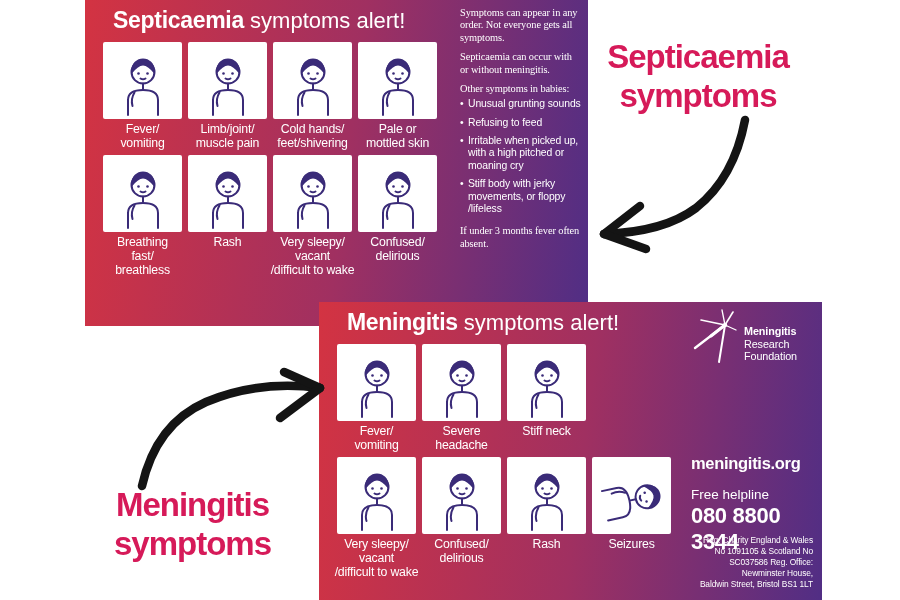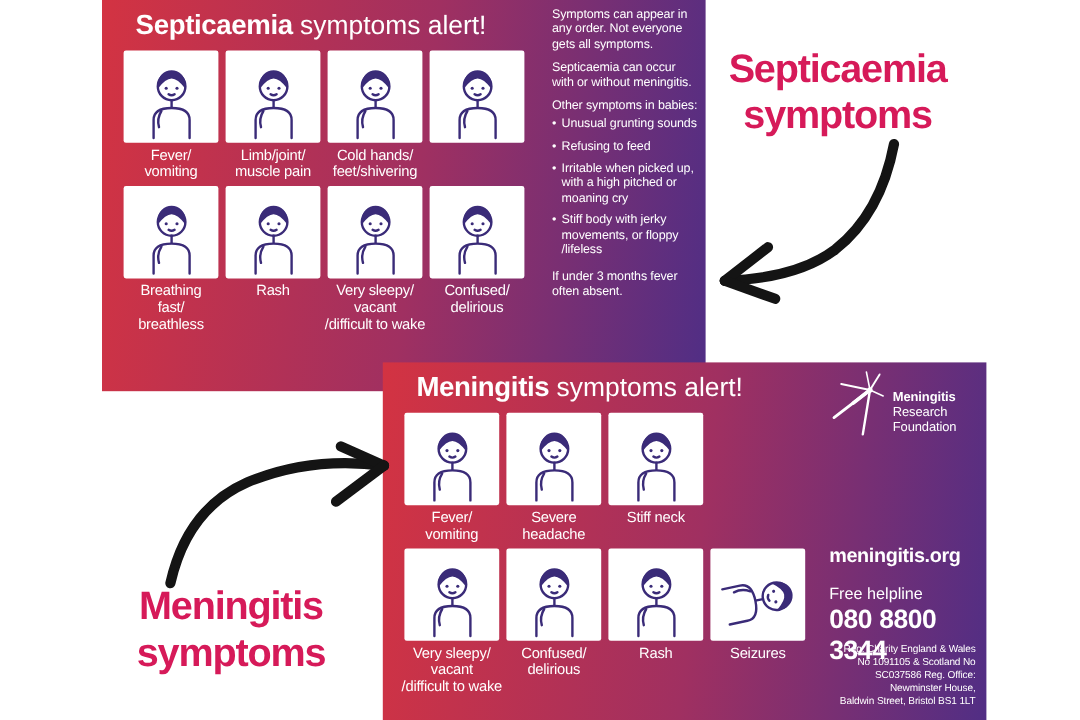--- a/index.html
+++ b/index.html
@@ -30,21 +30,21 @@
   }
   .card-footer{
     position:absolute;left:18px;bottom:5px;color:#ffffff;font-size:10.4px;
     letter-spacing:-0.1px;white-space:nowrap;
   }
   
   .side-sep{
     position:absolute;left:375px;top:7px;width:122px;color:#ffffff;
     font-size:10.4px;line-height:1.19;letter-spacing:-0.1px;
   }
-  .side-sep p{margin:0 0 7px 0;}
+  .side-sep p{margin:0 0 7px 0;font-family:Liberation Serif, serif;}
   .side-sep p.tight{margin-bottom:3px;}
   .side-sep ul{margin:0 0 2px 0;padding:0;list-style:none;}
   .side-sep li{position:relative;padding-left:8px;margin-bottom:6px;}
   .side-sep li::before{content:"•";position:absolute;left:0;top:0;}
   .side-sep .last{margin-top:10px;}
   
   .side-men{position:absolute;left:370px;top:0;width:127px;height:298px;color:#ffffff;}
   .logo-row{position:absolute;top:6px;left:0;display:flex;gap:5px;}
   .logo-row svg{width:50px;height:56px;flex:none;}
   .logo-text{font-size:10.8px;line-height:1.18;padding-top:17px;letter-spacing:-0.1px;}
@@ -134,20 +134,22 @@
             </div>
           <div class="tile-label">Cold hands/
 feet/shivering</div>
         </div>
         <div class="cell">
           <div class="tile">
               <svg>
                 <use href="#sym-figure"></use>
               </svg>
             </div>
+          <div class="tile-label">Pale or
+mottled skin</div>
         </div>
       </div>
       <div class="grid-row">
         <div class="cell">
           <div class="tile">
               <svg>
                 <use href="#sym-figure"></use>
               </svg>
             </div>
           <div class="tile-label">Breathing

